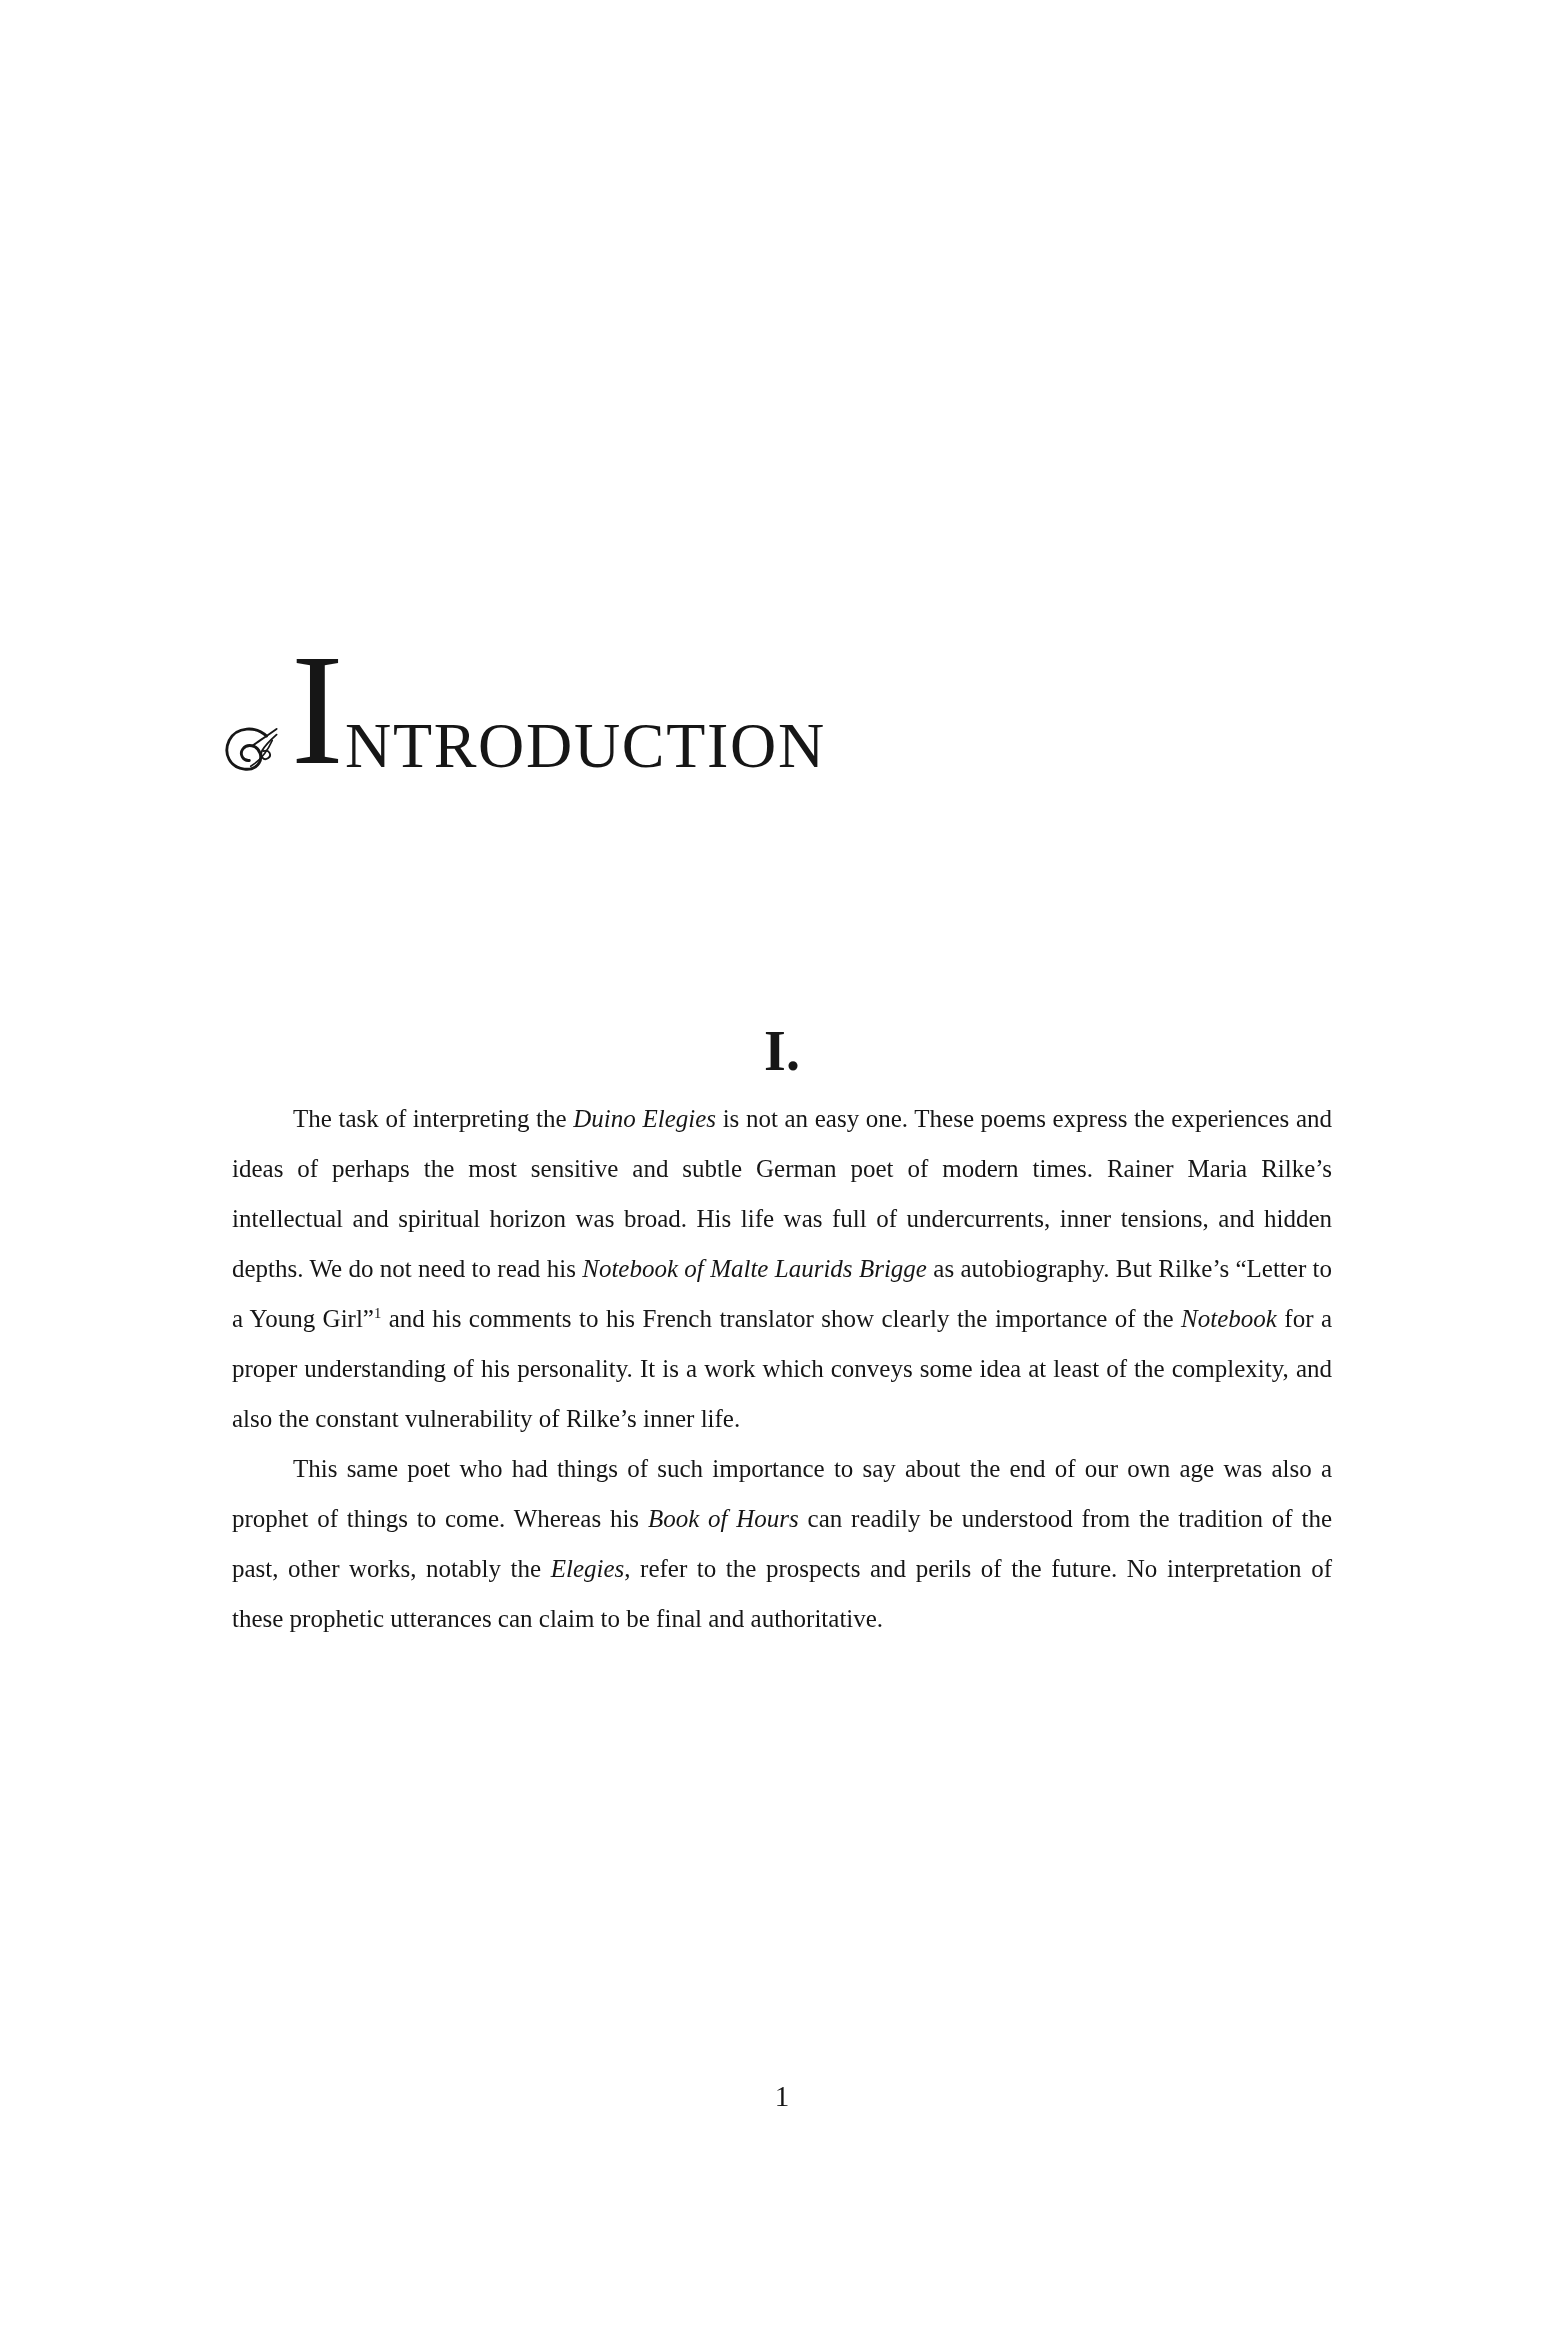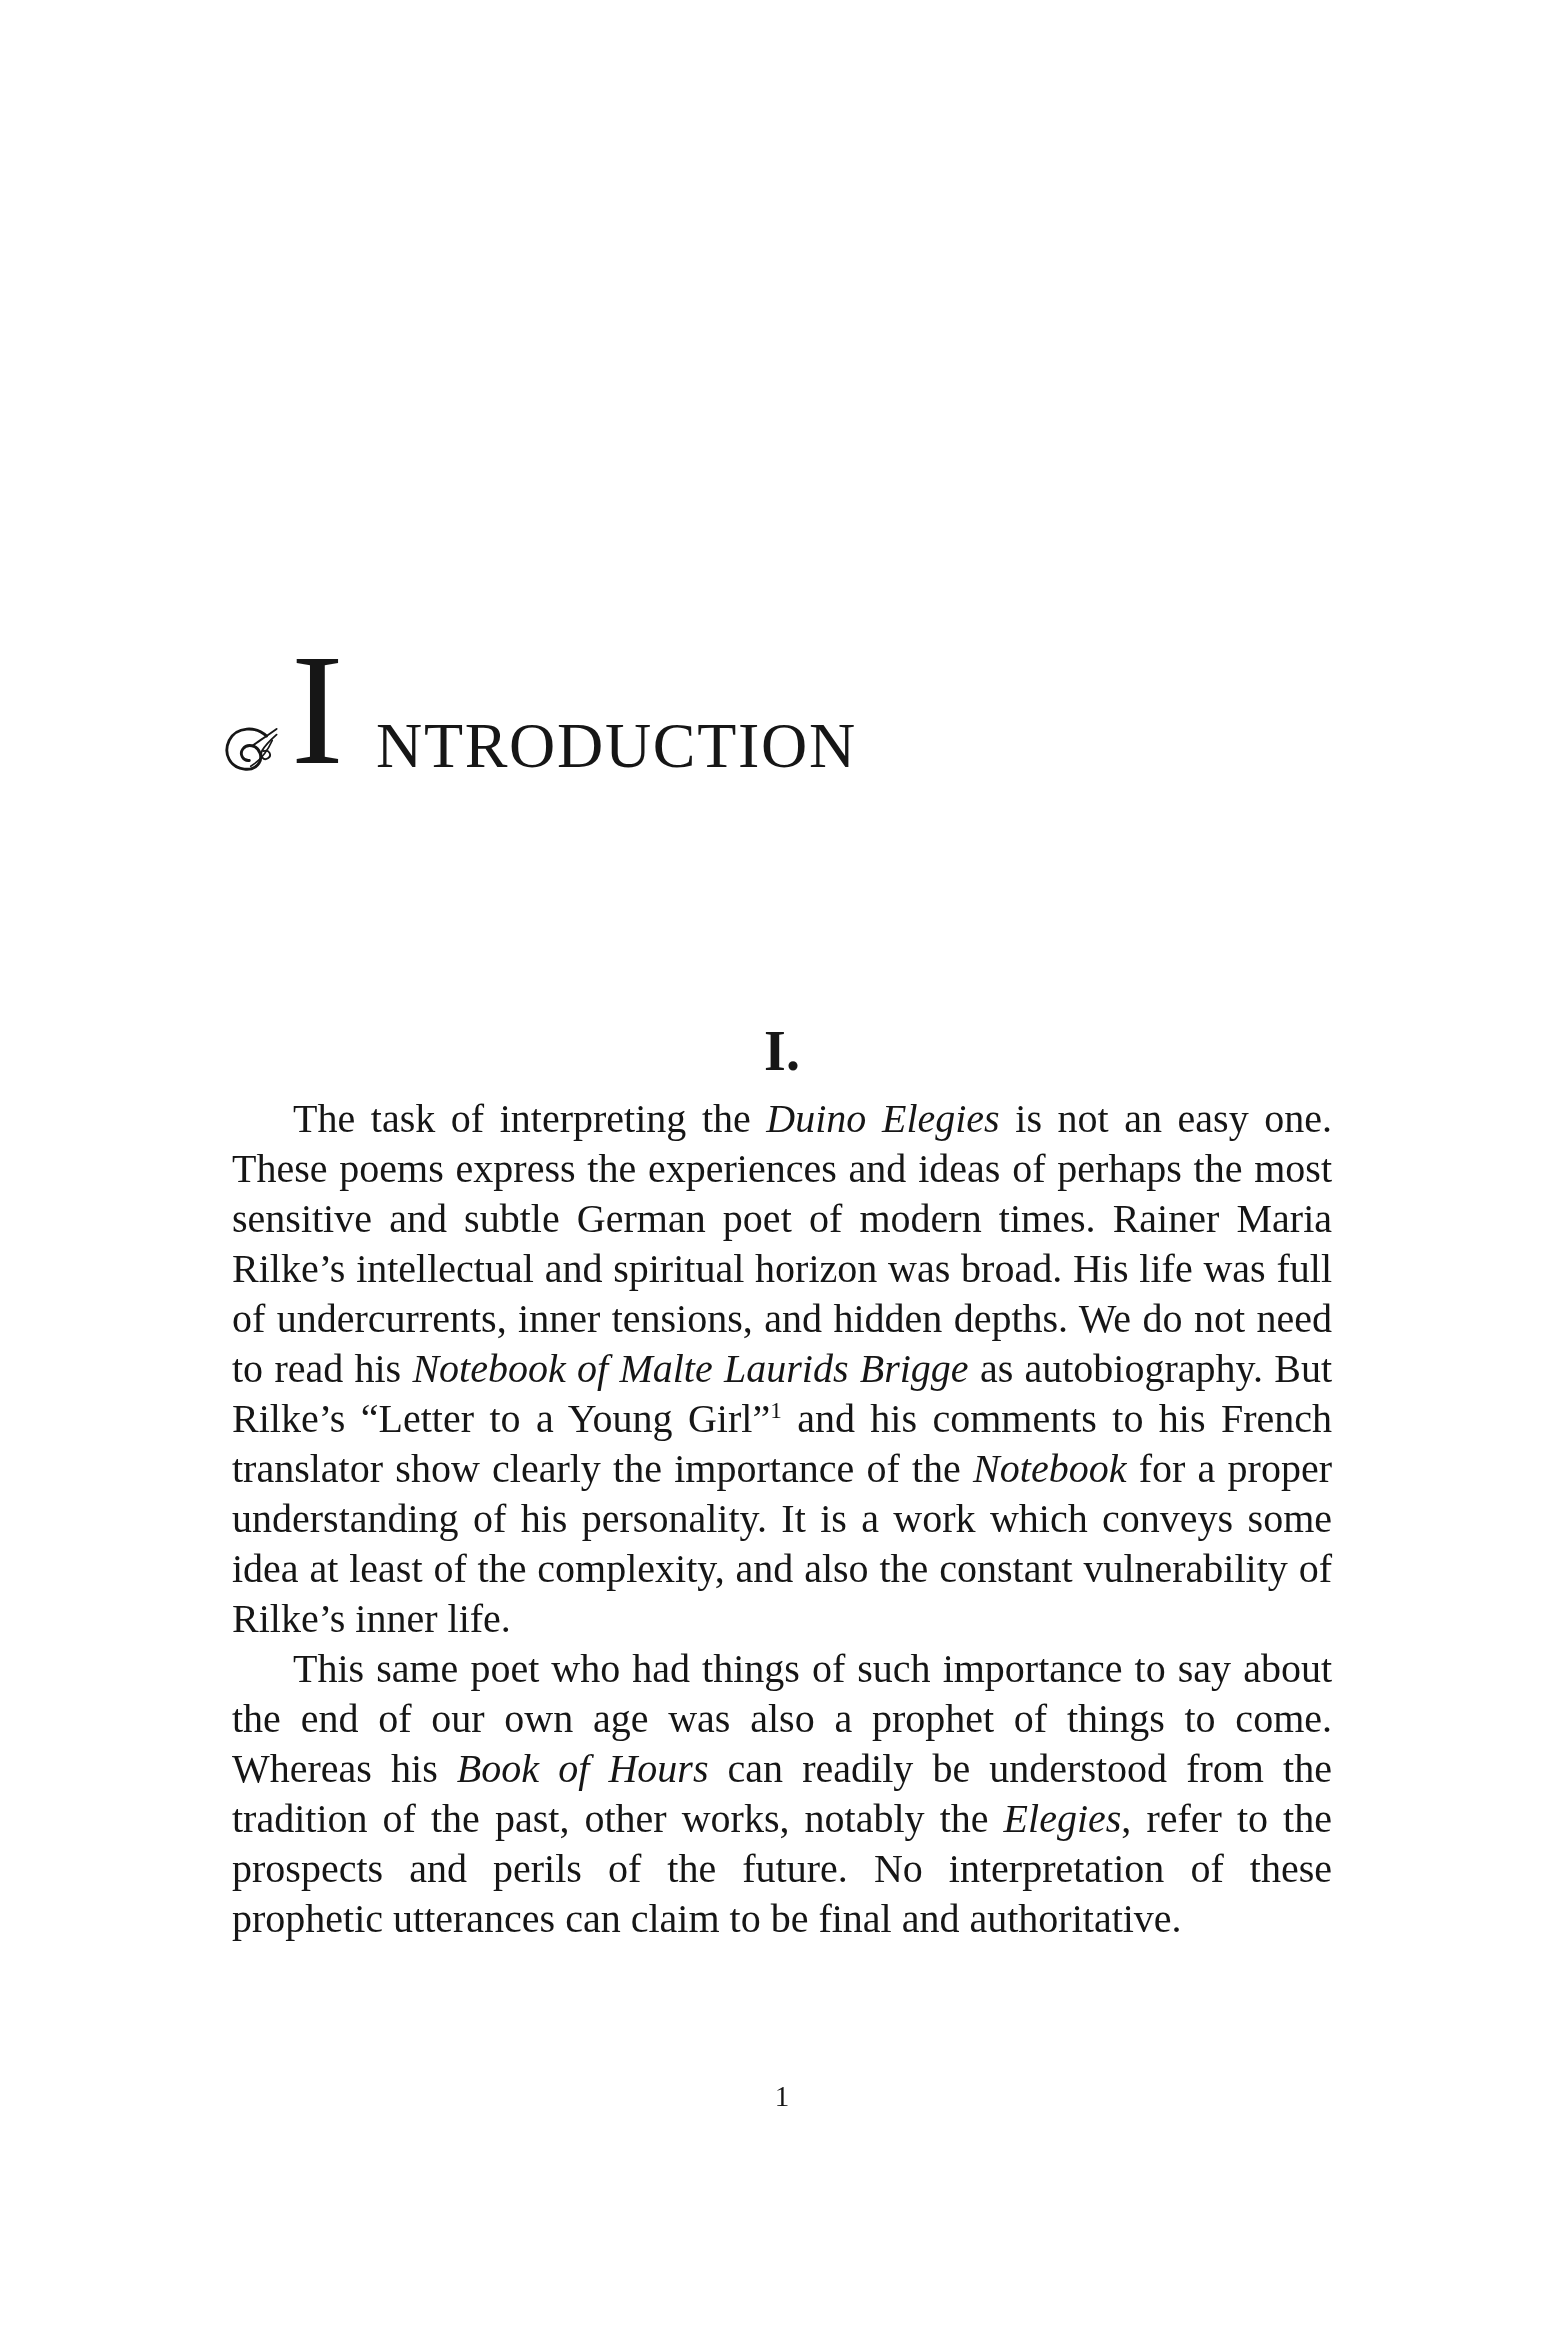--- a/index.html
+++ b/index.html
@@ -43,39 +43,38 @@
     font-weight: 400;
   }
   .t-rest {
     position: absolute;
     left: 123px;
     top: 83px;
     font-size: 64px;
     line-height: 1;
     letter-spacing: 1.7px;
     font-weight: 400;
-    margin-left: 31px;
   }
 
   
   .content {
     position: absolute;
     left: 232px;
     top: 1020px;
     width: 1100px;
   }
   .section {
     font-size: 56px;
     line-height: 62px;
     font-weight: bold;
     text-align: center;
     margin: 0 0 12px 0;
   }
   .paras p {
-    font-size: 40px;
+    font-size: 25px;
     line-height: 50px;
     margin: 0;
     text-align: justify;
     text-indent: 61px;
   }
   .paras p sup {
     font-size: 0.58em;
     line-height: 0;
     vertical-align: super;
   }

